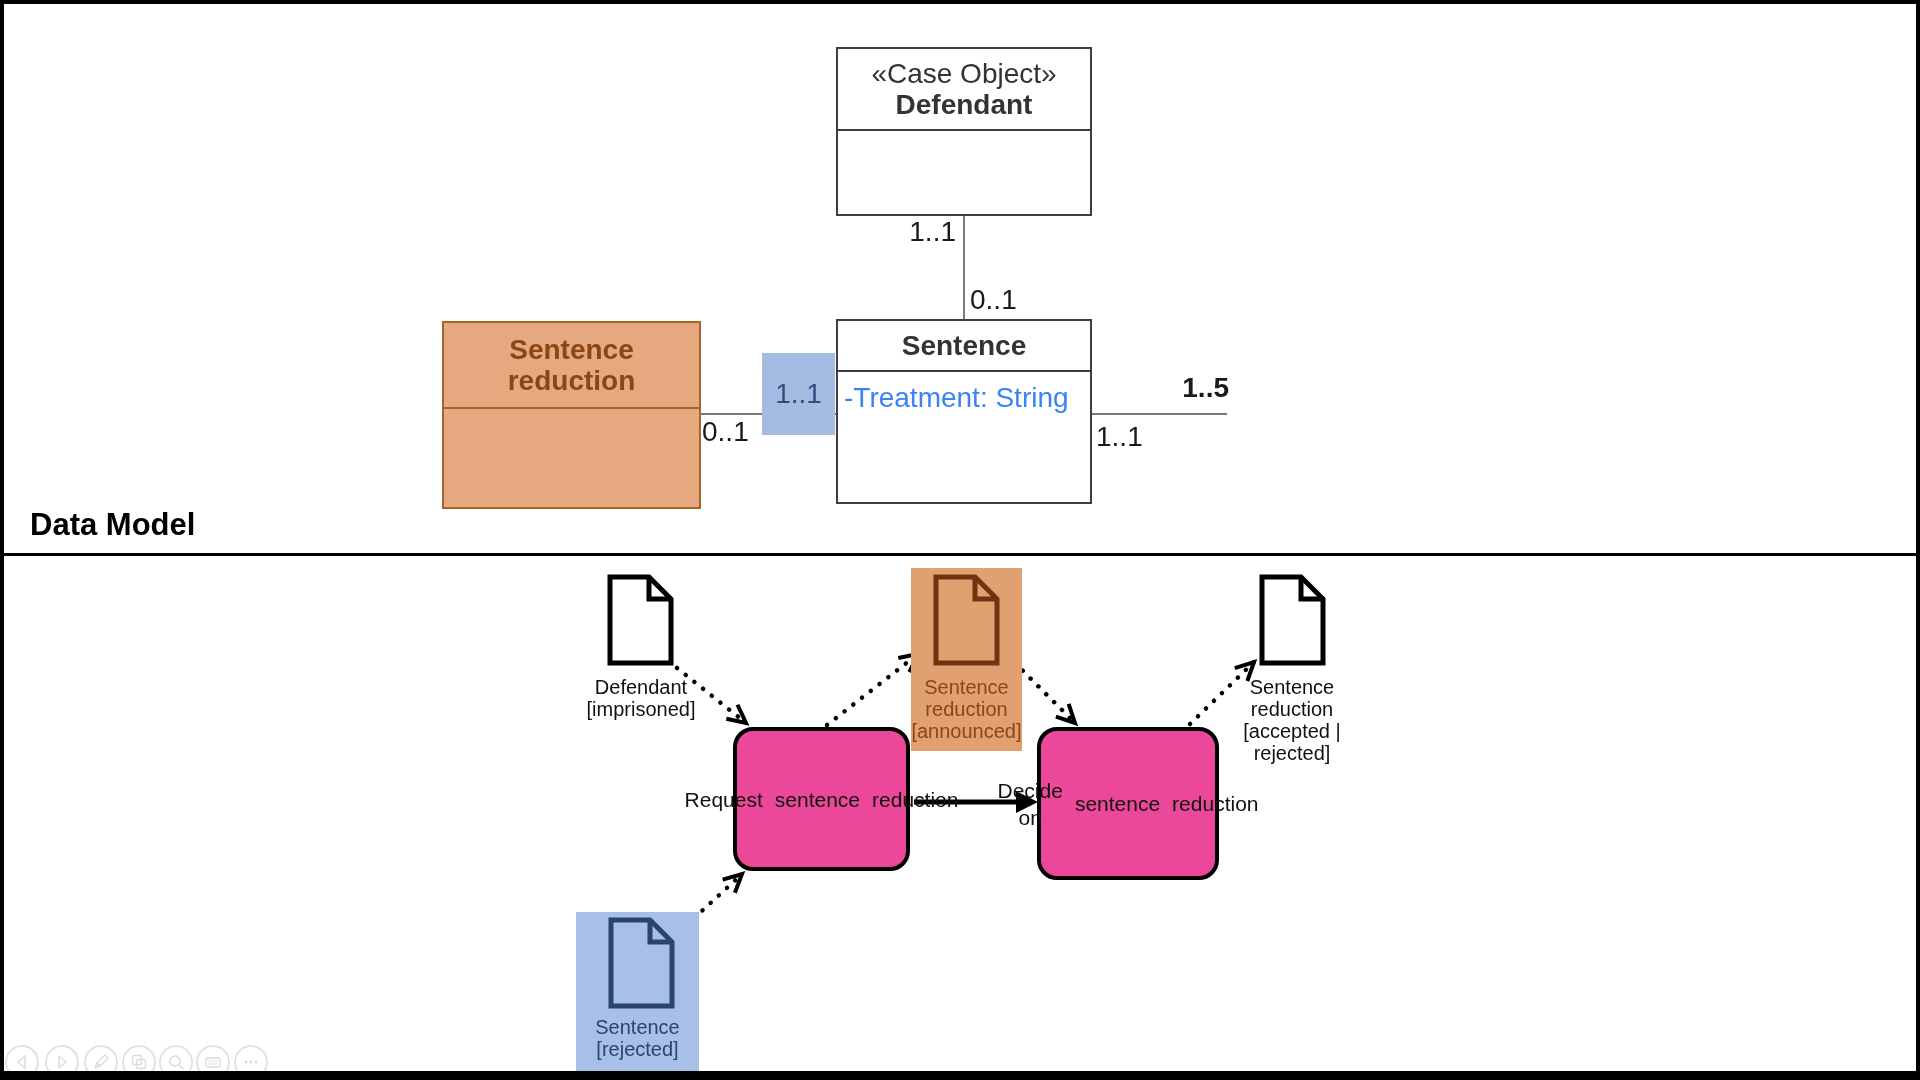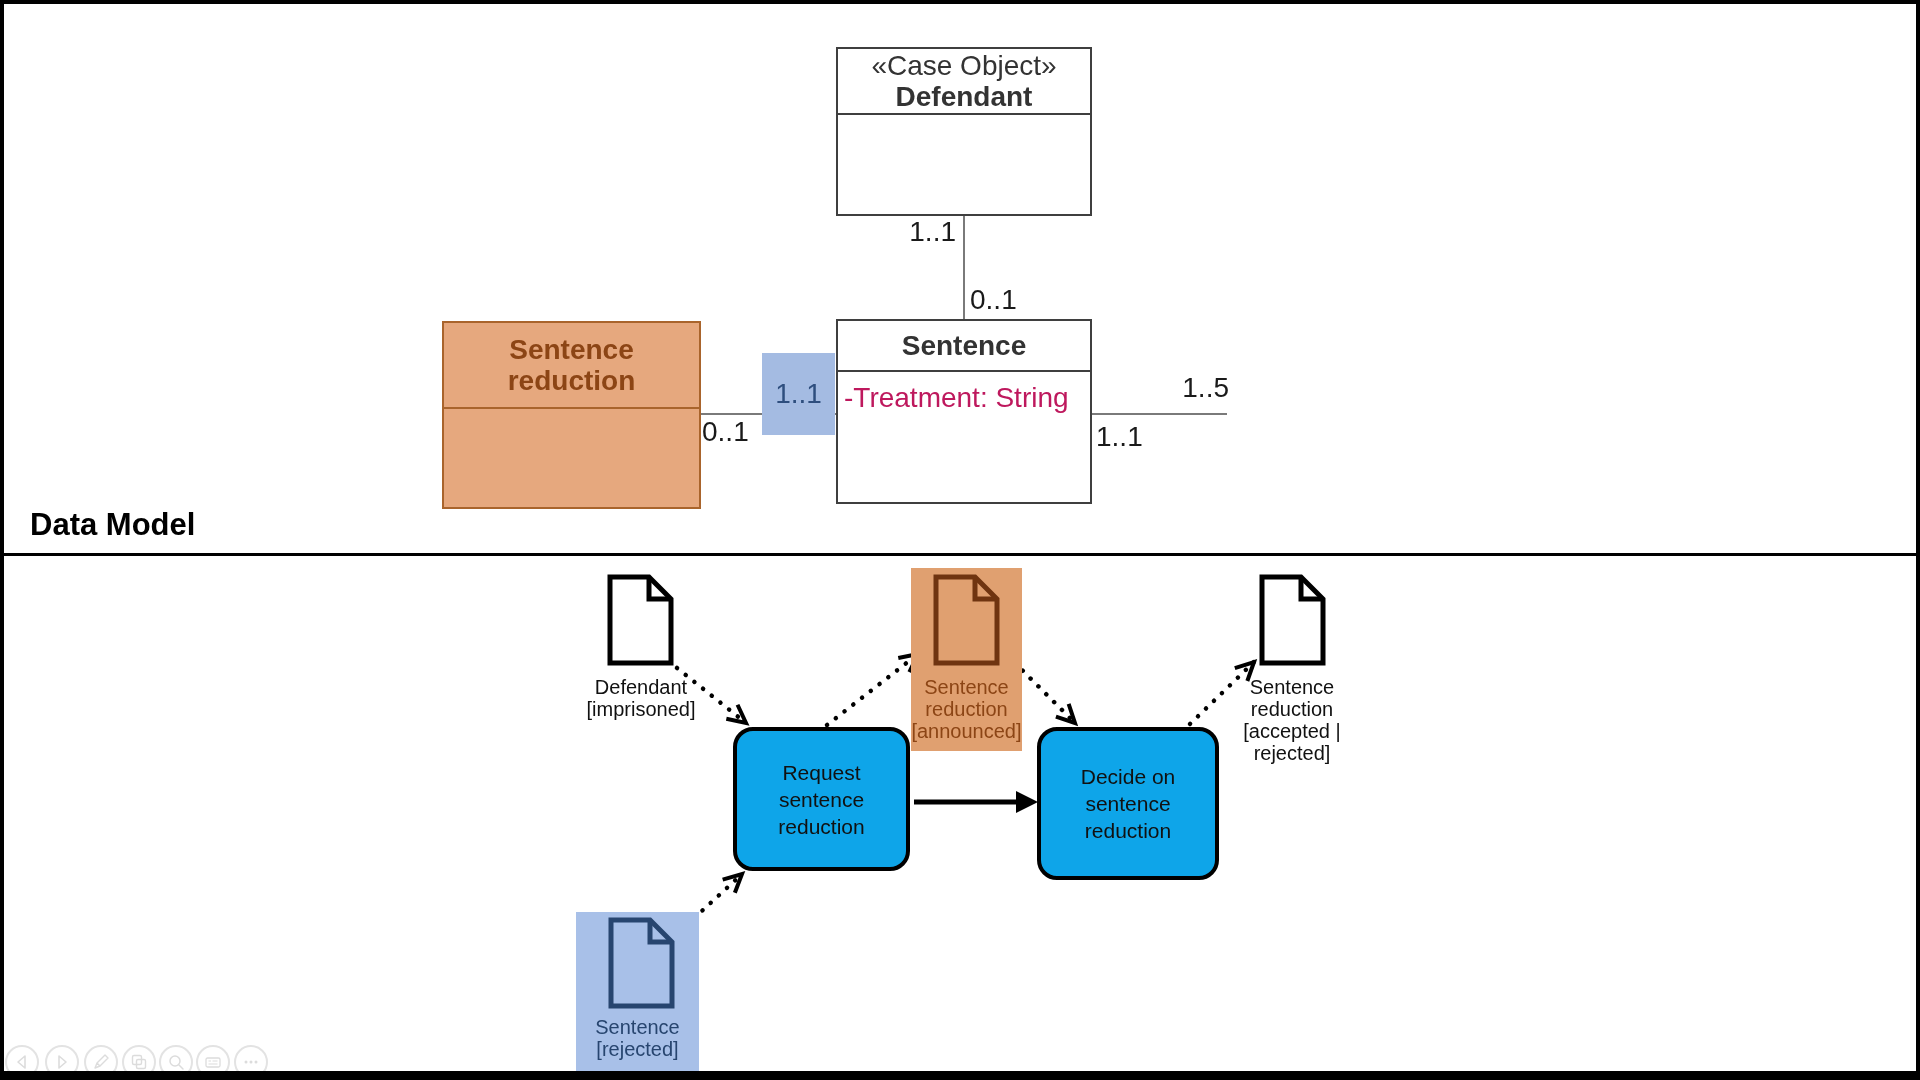--- a/index.html
+++ b/index.html
@@ -7,35 +7,35 @@
   body{font-family:"Liberation Sans", sans-serif;}
   .frame{position:relative;width:1920px;height:1080px;background:#fff;overflow:hidden;
          border-left:4px solid #000;border-right:4px solid #000;border-top:4px solid #000;}
   .abs{position:absolute;}
   svg{display:block;}
   
   .uml-box{position:absolute;background:#fff;border:2.5px solid #3f3f3f;}
   .uml-head{display:flex;flex-direction:column;align-items:center;justify-content:center;
             border-bottom:2.5px solid #3f3f3f;font-weight:bold;font-size:28px;line-height:31px;color:#333;}
   .uml-head .stereo{font-weight:normal;}
-  .uml-body{font-size:28px;color:#be185d;padding:10px 6px;}
+  .uml-body{font-size:28px;color:#3b82f6;padding:10px 6px;}
   .uml-box.orange{background:#E6A87E;border-color:#A9642C;}
   .uml-box.orange .uml-head{border-bottom-color:#A9642C;color:#8C4515;}
   .mult{position:absolute;font-size:28px;color:#1a1a1a;white-space:nowrap;}
   .mult-chip{position:absolute;background:#A4BBE2;color:#2E4E7E;font-size:28px;
              display:flex;align-items:center;justify-content:center;}
   .section-label{position:absolute;font-size:31px;font-weight:bold;color:#000;margin-left:12px;}
   .section-divider{position:absolute;left:0;width:1920px;height:3px;background:#000;}
   
   .hl{position:absolute;}
   .hl.orange{background:#E0A070;}
   .hl.blue{background:#A8C0E8;}
-  .task{position:absolute;background:#0ea5e9;border:4.5px solid #000;border-radius:20px;
-        display:flex;flex-direction:column;align-items:center;justify-content:center;
-        font-size:21px;line-height:27px;color:#111;text-align:center;}
+  .task{position:absolute;background:#ec4899;border:4.5px solid #000;border-radius:20px;
+        display:flex;flex-direction:row;align-items:center;justify-content:center;
+        font-size:21px;line-height:27px;color:#111;text-align:center;gap:12px;}
   .doclabel{position:absolute;font-size:20px;line-height:22px;text-align:center;color:#111;}
   .doclabel.orange{color:#8C4515;}
   .doclabel.blue{color:#27456F;}
   .doclabel span{display:block;}
   
   .tool-btn{position:absolute;width:34px;height:34px;border:2px solid #E3E3E3;border-radius:50%;
             background:transparent;display:flex;align-items:center;justify-content:center;padding:0;}
   .bottom-bar{position:absolute;left:0;bottom:0;width:1920px;height:9px;background:#000;}
 </style>
 </head>
@@ -58,21 +58,21 @@
     <line x1="823" y1="721" x2="914" y2="650" stroke="#000" stroke-width="4.5" stroke-dasharray="0.1 11" stroke-linecap="round" marker-end="url(#openhead)"></line>
     <line x1="1003" y1="651" x2="1071" y2="719" stroke="#000" stroke-width="4.5" stroke-dasharray="0.1 11" stroke-linecap="round" marker-end="url(#openhead)"></line>
     <line x1="1186" y1="720" x2="1250" y2="658" stroke="#000" stroke-width="4.5" stroke-dasharray="0.1 11" stroke-linecap="round" marker-end="url(#openhead)"></line>
     <line x1="674" y1="929" x2="738" y2="870" stroke="#000" stroke-width="4.5" stroke-dasharray="0.1 11" stroke-linecap="round" marker-end="url(#openhead)"></line>
 
     <line x1="910" y1="798" x2="1014" y2="798" stroke="#000" stroke-width="5"></line>
     <polygon points="1012,787 1034,798 1012,809" fill="#000"></polygon>
   </svg>
 
   <div class="uml-box" style="left:832px;top:43px;width:256px;height:169px;">
-    <div class="uml-head" style="height:66px;">
+    <div class="uml-head" style="height:82px;">
       <div class="stereo">«Case Object»</div>
       <div>Defendant</div>
     </div>
     <div class="uml-body"></div>
   </div>
 
   <div class="uml-box orange" style="left:438px;top:317px;width:259px;height:188px;">
     <div class="uml-head" style="height:86px;">
       <div>Sentence</div>
       <div>reduction</div>
@@ -85,21 +85,21 @@
       <div>Sentence</div>
     </div>
     <div class="uml-body">-Treatment: String</div>
   </div>
 
 
   <div class="mult" style="left:872px;top:212px;width:80px;text-align:right;">1..1</div>
   <div class="mult" style="left:966px;top:280px;">0..1</div>
   <div class="mult" style="left:698px;top:412px;">0..1</div>
   <div class="mult-chip" style="left:758px;top:349px;width:73px;height:82px;">1..1</div>
-  <div class="mult" style="left:1147px;top:368px;width:78px;text-align:right;">1..5</div>
+  <div class="mult" style="left:1147px;top:368px;width:78px;text-align:right;font-weight:bold;">1..5</div>
   <div class="mult" style="left:1092px;top:417px;">1..1</div>
 
   <div class="section-label" style="left:14px;top:503px;">Data Model</div>
 
   <div class="section-divider" style="top:549px;"></div>
 
   <div class="hl orange" style="left:907px;top:564px;width:111px;height:183px;"></div>
   <div class="hl blue" style="left:572px;top:908px;width:123px;height:159px;"></div>
 
   <svg class="abs" style="left:603px;top:570px;" width="67" height="92" viewBox="0 0 67 92">

